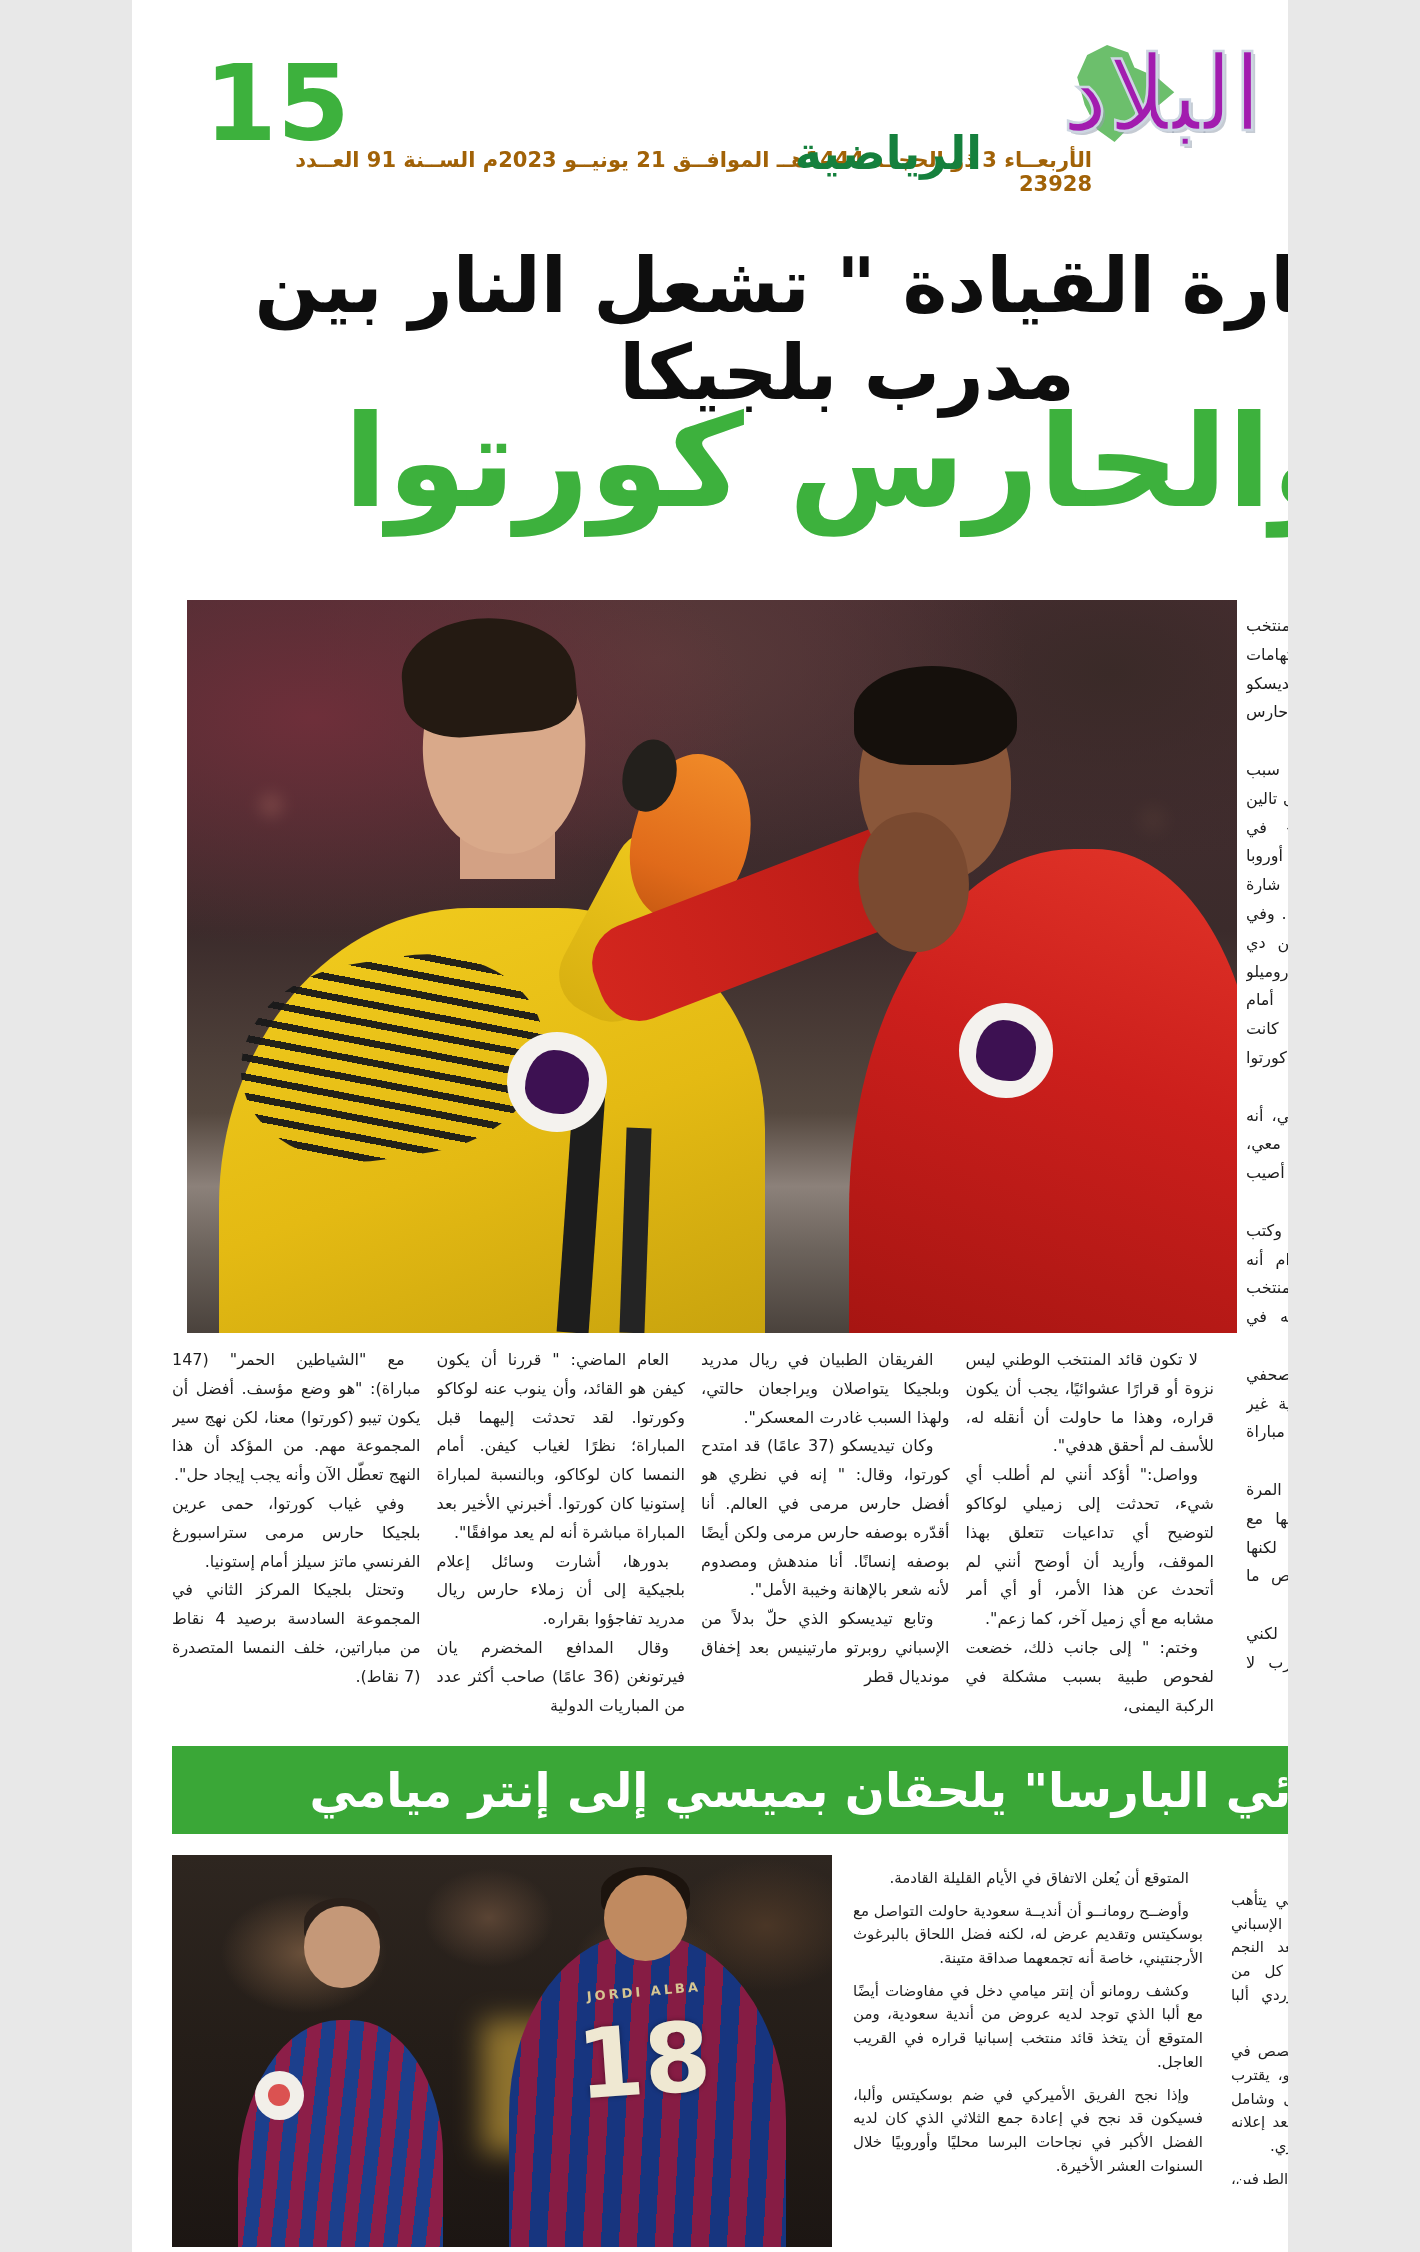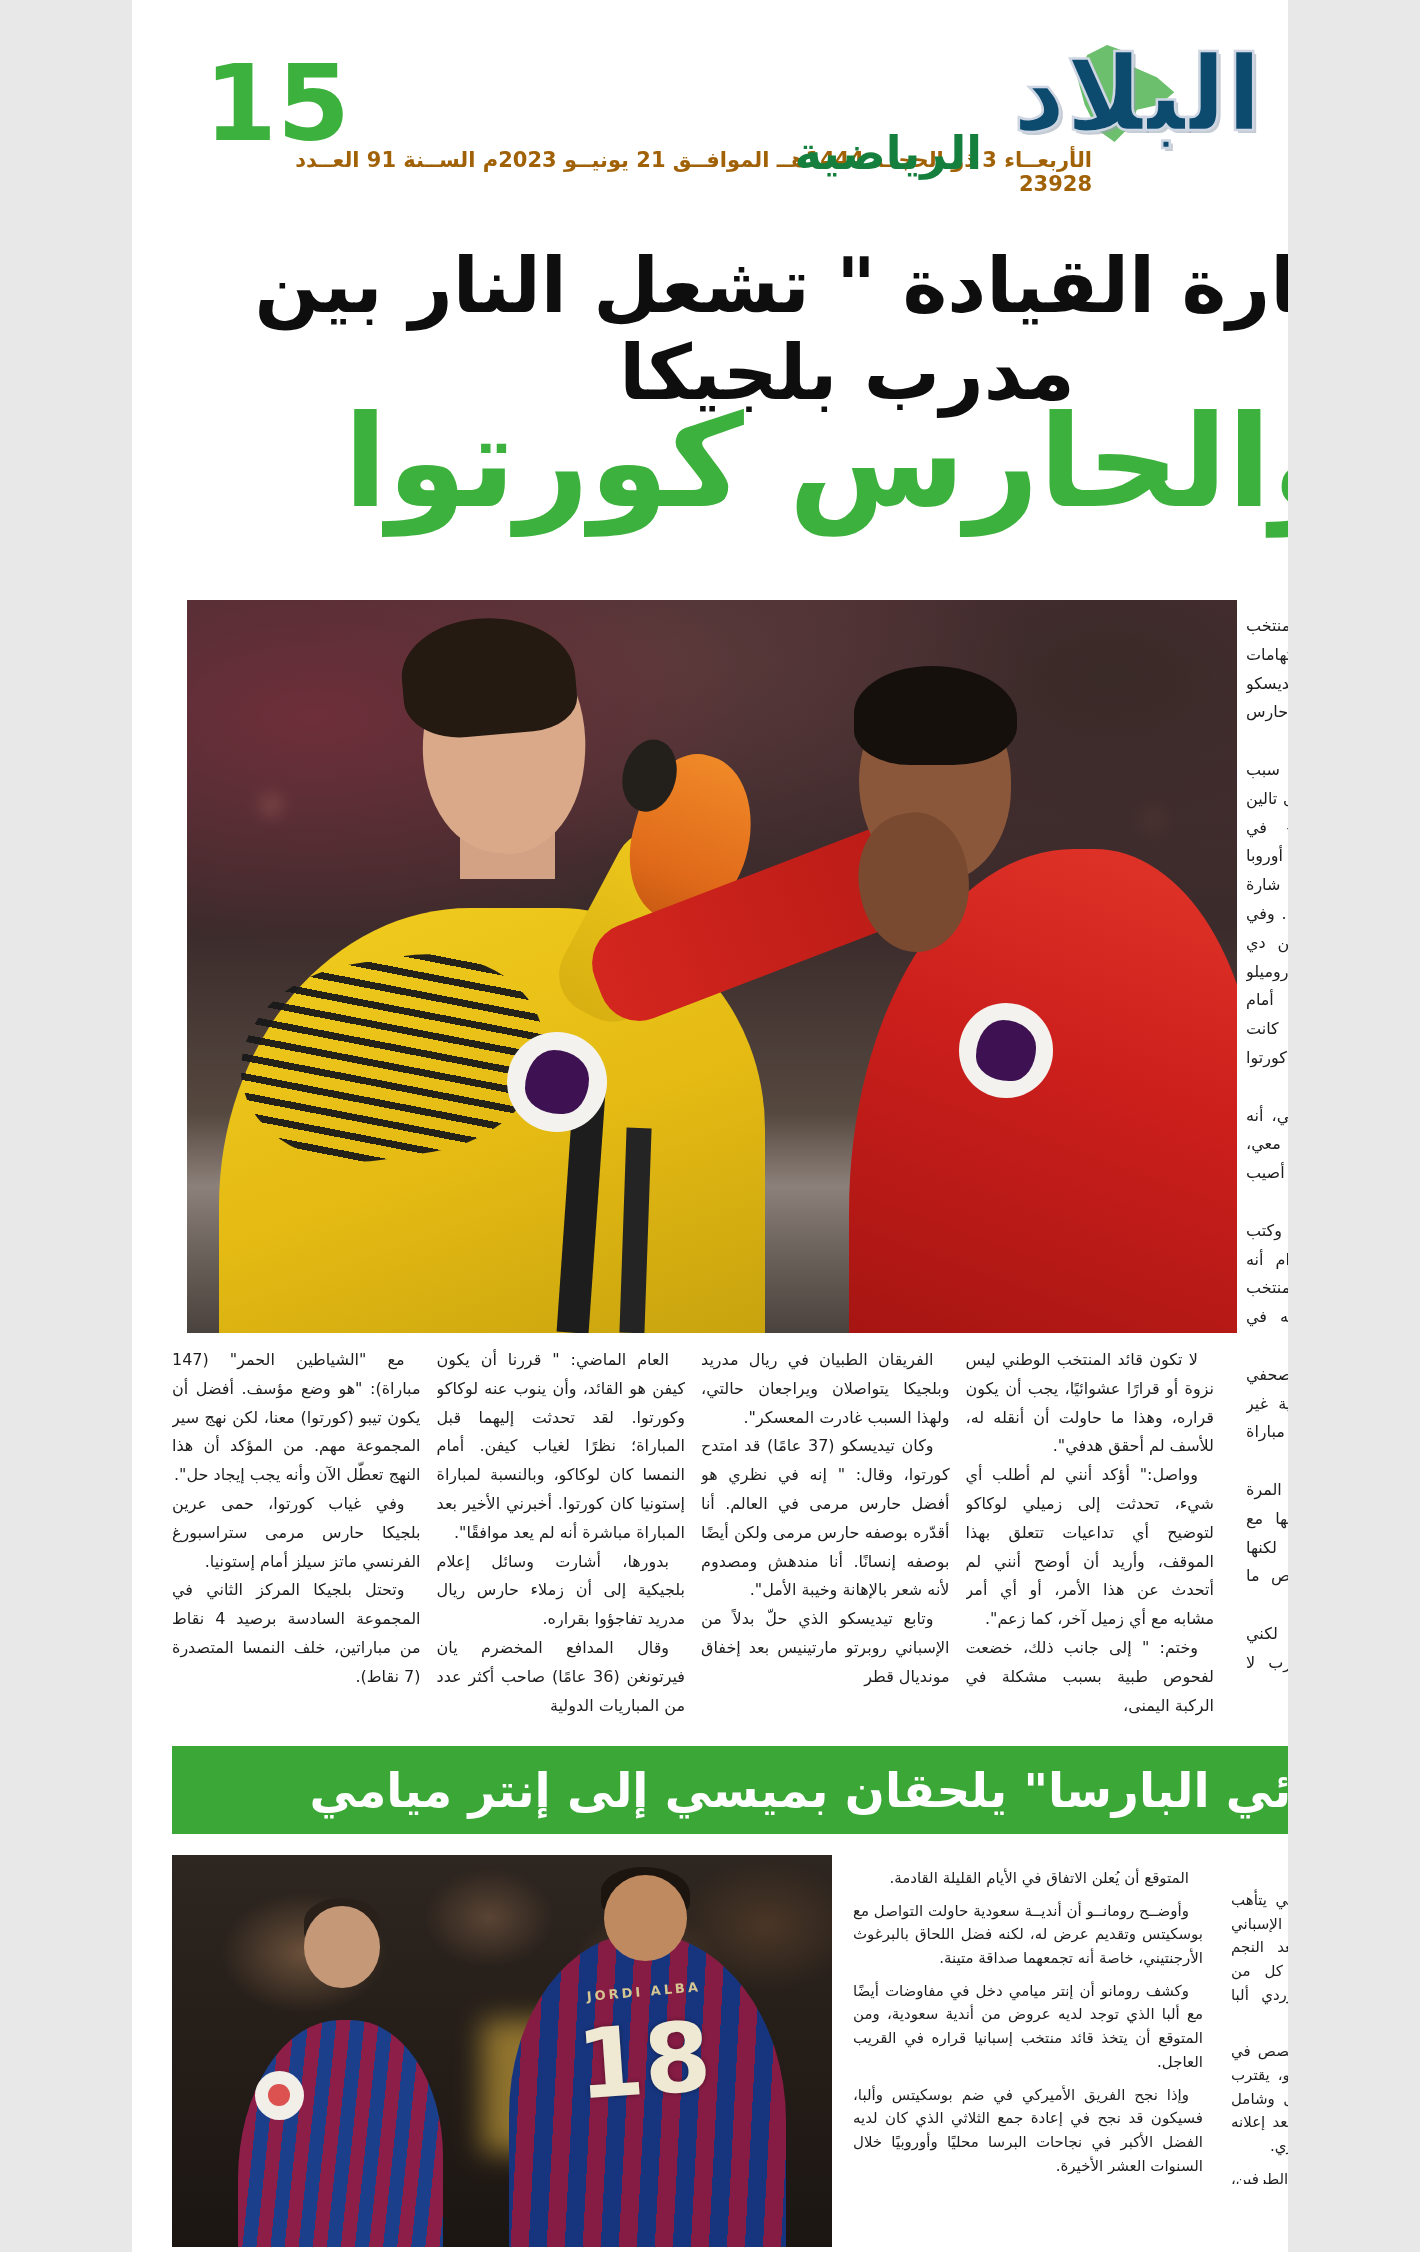--- a/index.html
+++ b/index.html
@@ -7,21 +7,21 @@
         font-family:"DejaVu Sans",sans-serif;overflow:hidden;margin:0 auto;}
 
   
   .pagenum{position:absolute;left:72px;top:52px;font-size:105px;font-weight:bold;
            color:#3db13d;line-height:1;}
   .dateline{position:absolute;left:150px;top:148px;width:810px;direction:rtl;
             text-align:right;font-size:21px;font-weight:bold;color:#a16207;letter-spacing:.5px;}
   .masthead{position:absolute;right:24px;top:34px;width:440px;height:170px;}
   .map-svg{position:absolute;right:78px;top:6px;width:128px;height:112px;}
   .logo-title{position:absolute;right:2px;top:-18px;direction:rtl;font-size:104px;
-              font-weight:bold;color:#0c4a6e;line-height:1.5;
+              font-weight:normal;color:#a21caf;line-height:1.5;
               -webkit-text-stroke:2.5px #cdd6e2;text-shadow:3px 3px 0 rgba(150,160,175,.55);}
   .logo-section{position:absolute;right:282px;top:92px;direction:rtl;font-size:46px;
                 font-weight:bold;color:#15803d;}
 
   
   .h1{position:absolute;left:40px;top:242px;width:1350px;text-align:center;direction:rtl;
       font-size:76px;font-weight:bold;color:#0e0e0e;line-height:1.15;}
   .h2{position:absolute;left:40px;top:388px;width:1350px;text-align:center;direction:rtl;
       font-size:128px;font-weight:bold;color:#3db13d;line-height:1.15;}
 

